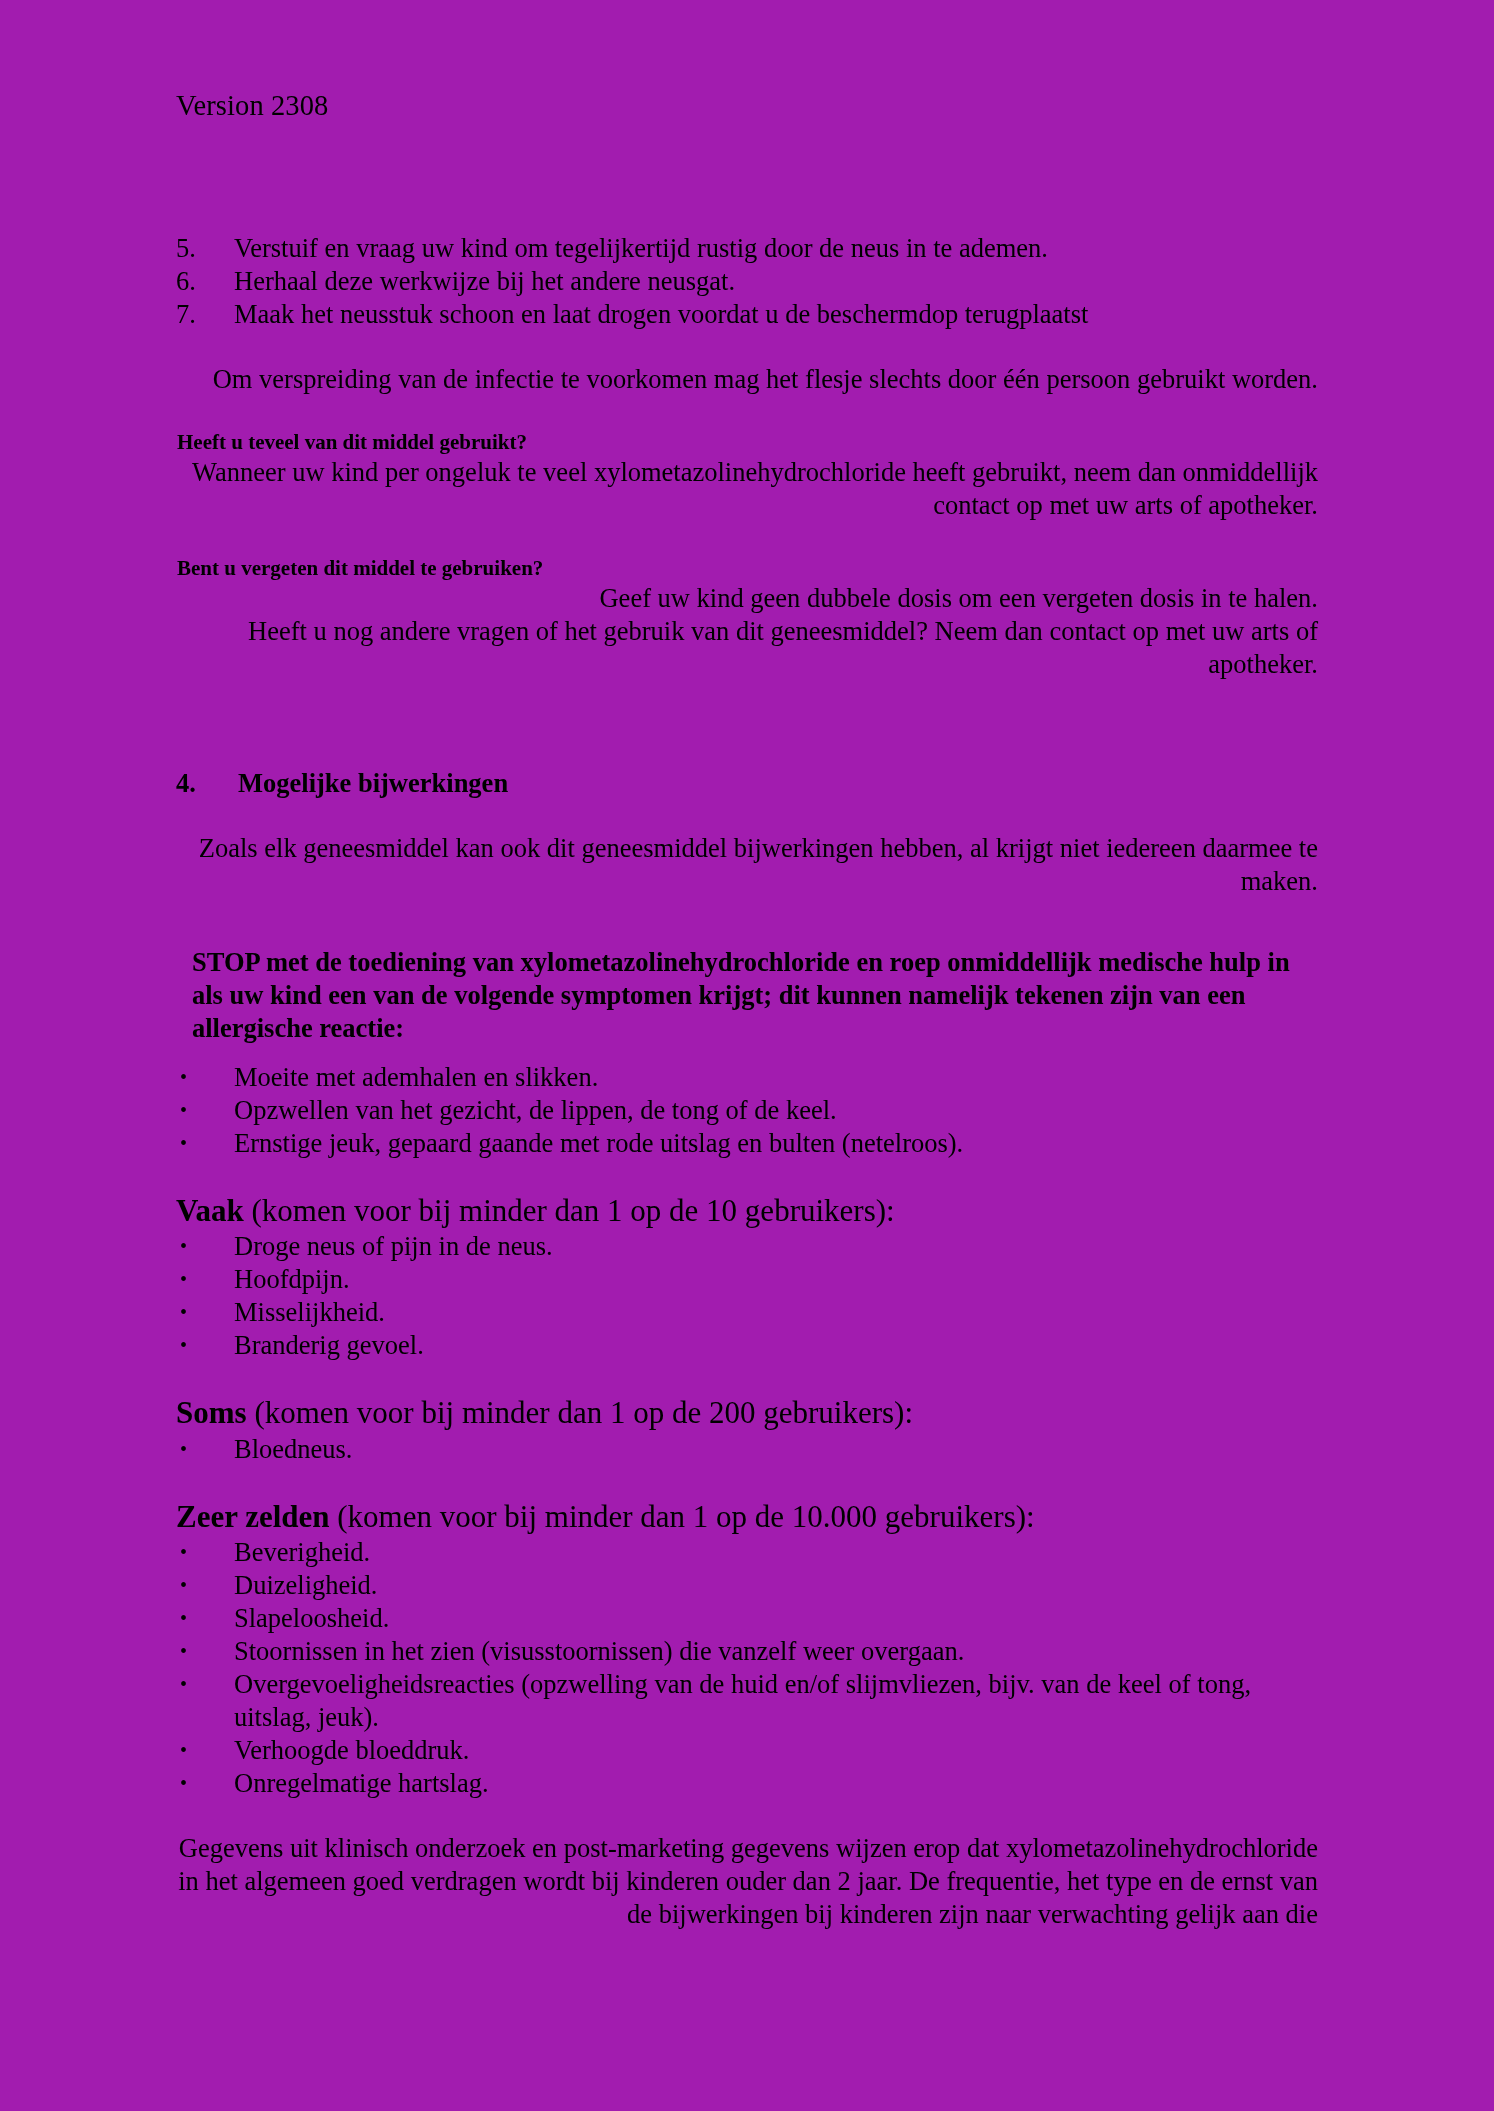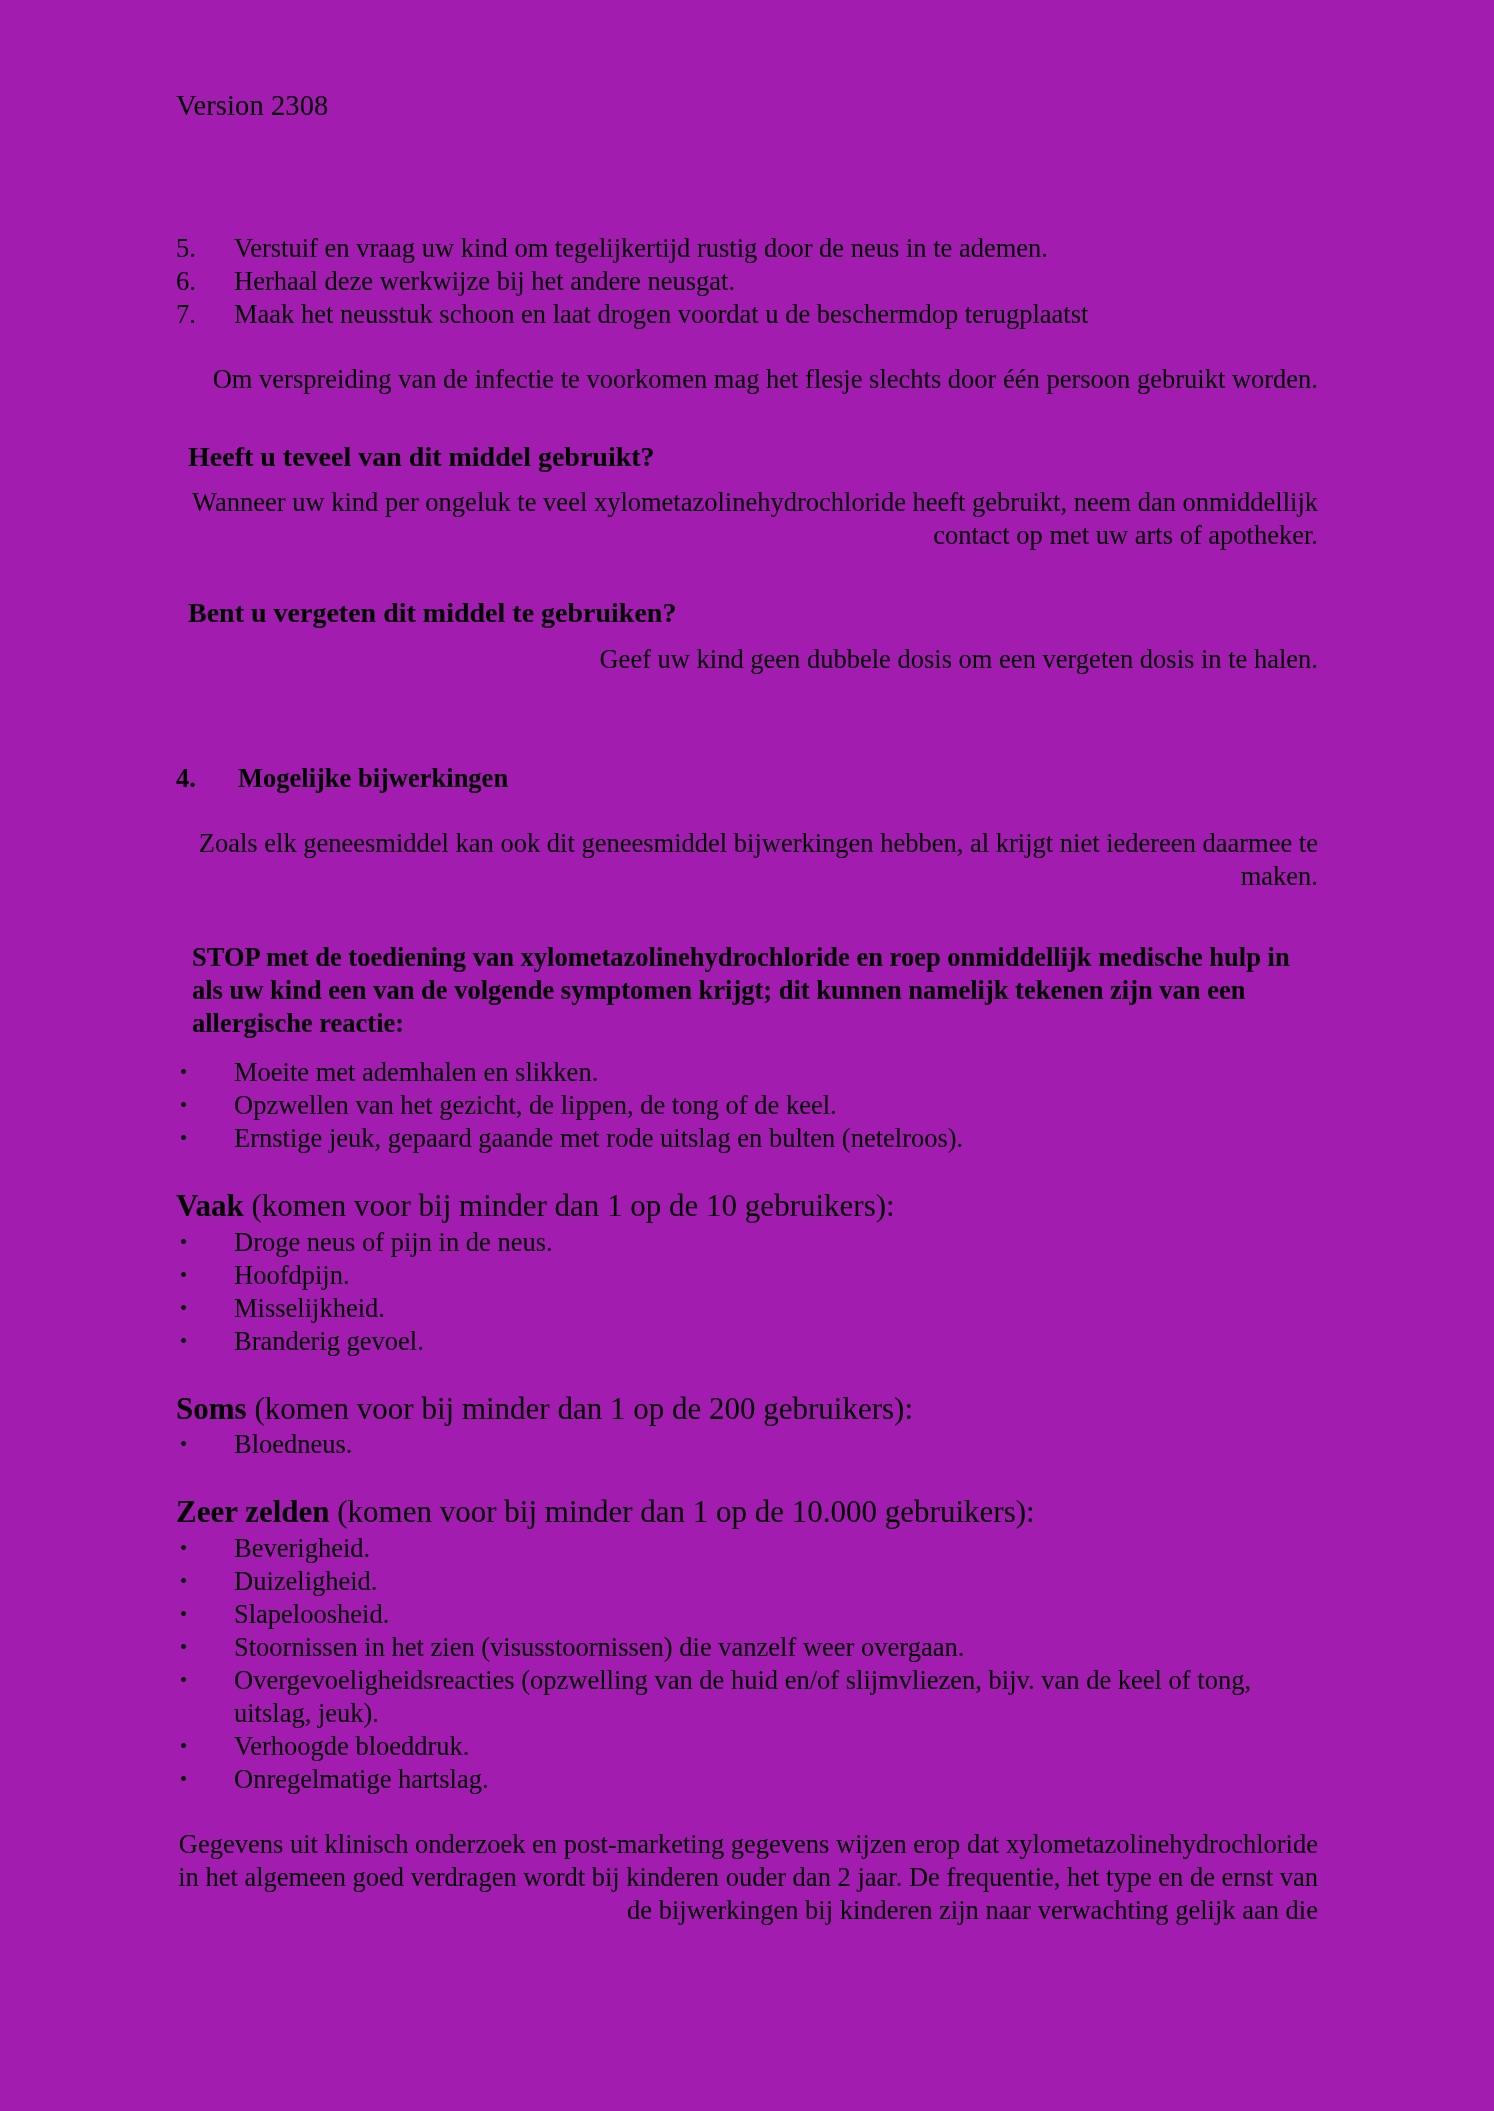--- a/index.html
+++ b/index.html
@@ -52,24 +52,24 @@
   .para {
     font-size: 26.5px;
     line-height: 1.245;
     margin: 0;
     text-align: right;
   }
   .spacer-md { height: 32px; }
   .spacer-xl { height: 86px; }
 
   .bold-head {
-    font-size: 28px;
+    font-size: 21px;
     line-height: 1.245;
     font-weight: bold;
-    margin: 12px;
+    margin: 1px;
   }
   .bold-block {
     font-size: 26.5px;
     line-height: 1.245;
     font-weight: bold;
     margin: 16px;
   }
 
   
   .section-head {
@@ -145,20 +145,21 @@
 
     <div class="spacer-md"></div>
 
     <p class="bold-head">Heeft u teveel van dit middel gebruikt?</p>
     <p class="para">Wanneer uw kind per ongeluk te veel xylometazolinehydrochloride heeft gebruikt, neem dan onmiddellijk contact op met uw arts of apotheker.</p>
 
     <div class="spacer-md"></div>
 
     <p class="bold-head">Bent u vergeten dit middel te gebruiken?</p>
     <p class="para">Geef uw kind geen dubbele dosis om een vergeten dosis in te halen.</p>
+    <p class="para">Heeft u nog andere vragen of het gebruik van dit geneesmiddel? Neem dan contact op met uw arts of apotheker.</p>
 
     <div class="spacer-xl"></div>
 
     <div class="section-head">
       <span class="section-num">4.</span>
       <span>Mogelijke bijwerkingen</span>
     </div>
 
     <div class="spacer-md"></div>
 

